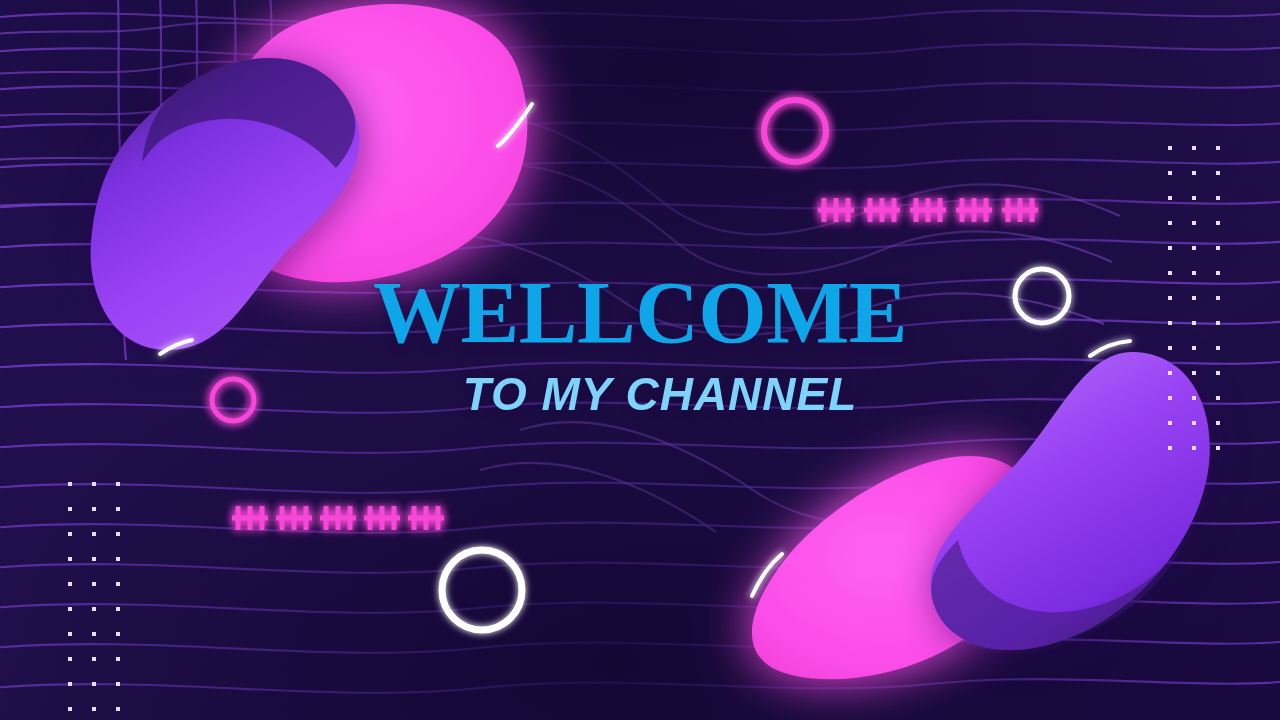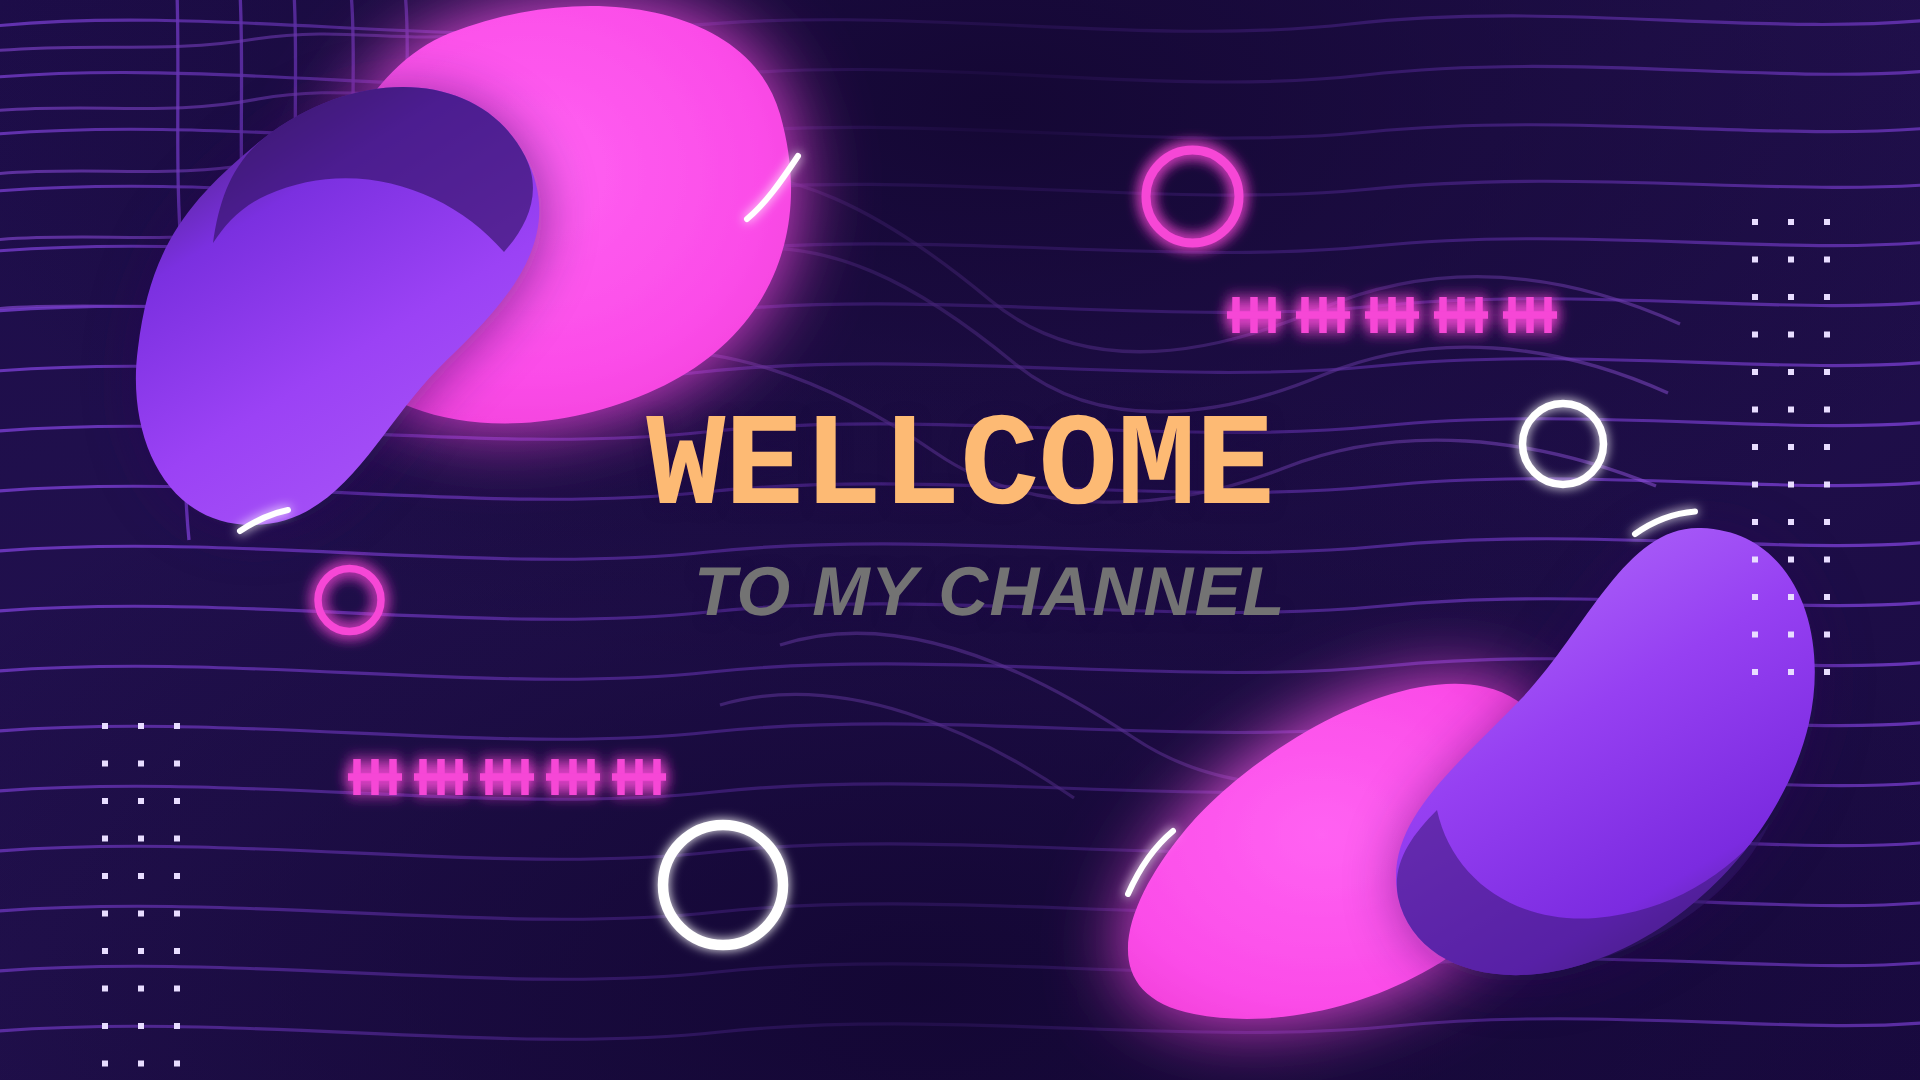--- a/index.html
+++ b/index.html
@@ -25,37 +25,37 @@
   
   #text-block {
     position: absolute;
     left: 0;
     right: 0;
     top: 272px;
     text-align: center;
     z-index: 40;
   }
   #title {
-    font-family: Liberation Mono, monospace;
+    font-family: Liberation Serif, serif;
     font-weight: 700;
     font-size: 88px;
     line-height: 0.94;
     letter-spacing: -0.5px;
-    color: #fdba74;
+    color: #0ea5e9;
     margin: 0;
     text-shadow: 0 2px 10px rgba(30,10,70,0.55);
   }
   #subtitle {
     font-family: "Liberation Sans", sans-serif;
     font-weight: 700;
     font-style: italic;
     font-size: 46px;
     line-height: 1;
     letter-spacing: 1px;
-    color: #737373;
+    color: #7dd3fc;
     margin: 16px 0 0 0;
     text-shadow: 0 2px 9px rgba(30,10,70,0.55);
     padding-left: 40px;
   }
 </style>
 </head>
 <body>
 
 <div id="stage">
 

